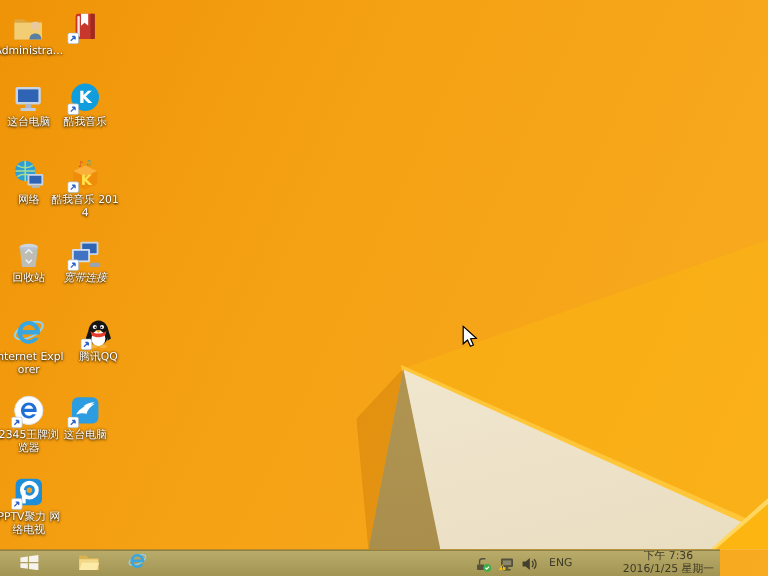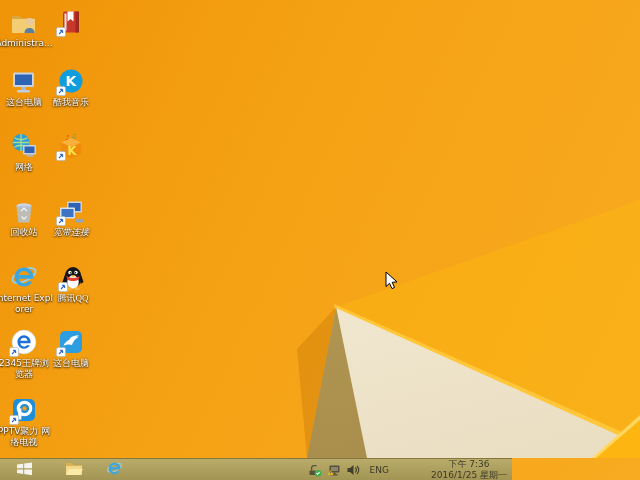--- a/index.html
+++ b/index.html
@@ -18,23 +18,23 @@
   .f-corner-ridge{background:#ffd75e;clip-path:polygon(592px 458px,640px 415px,640px 421px,597px 458px);}
   .f-corner{background:#fcb511;clip-path:polygon(596px 458px,640px 420px,640px 458px);}
   
   .dicon{position:absolute;width:58px;text-align:center;cursor:default;}
   .dicon .glyph{position:relative;width:28px;height:28px;margin:0 auto;}
   .dicon .glyph svg{display:block;}
   .dicon .sc{position:absolute;left:-1px;bottom:-1px;width:10px;height:10px;}
   .dicon .lbl{margin-top:2px;font-size:9px;line-height:11px;color:#fff;
     text-shadow:0 1px 2px rgba(0,0,0,.9),0 0 2px rgba(0,0,0,.6);word-break:break-all;}
   
-  .taskbar{position:absolute;left:0;bottom:0;width:512px;height:22px;
+  .taskbar{position:absolute;left:0;bottom:0;width:600px;height:22px;
     background:linear-gradient(#b9ab6a,#a29453);border-top:1px solid rgba(110,95,45,.55);
-    box-sizing:border-box;display:flex;align-items:center;}
+    box-sizing:border-box;display:flex;align-items:flex-end;}
   .tbtn{width:32px;height:22px;display:flex;align-items:center;justify-content:center;
     background:none;border:none;padding:0;}
   .tbtn.start{margin-left:8px;margin-right:18px;}
   .tbtn.exp{margin-right:8px;}
   .tray{margin-left:auto;display:flex;align-items:center;gap:5px;padding-right:5px;}
   .tray .ticon{width:14px;height:14px;display:flex;align-items:center;justify-content:center;}
   .tray .lang{font-size:9px;color:#3e3a28;padding:0 5px;}
   .clock{text-align:center;font-size:9px;line-height:10.5px;color:#3e3a28;white-space:nowrap;margin-left:32px;}
   .cursor{position:absolute;left:385px;top:271px;pointer-events:none;}
 </style>
@@ -127,20 +127,21 @@
             <text x="8" y="7.5" font-size="7" fill="#d14a3a">♪</text>
             <text x="14" y="5.5" font-size="6" fill="#2aa6a0">♫</text>
           </svg>
           <span class="sc">
             <svg width="10" height="10" viewBox="0 0 10 10">
               <rect x="0.5" y="0.5" width="9" height="9" rx="1.5" fill="#fff" stroke="#9fb6c9" stroke-width="0.6"></rect>
               <path d="M3 7L6.6 3.4M6.6 3.4H4.1M6.6 3.4v2.5" stroke="#2b63c9" stroke-width="1.1" fill="none"></path>
             </svg>
           </span>
         </div>
+    <div class="lbl">酷我音乐 2014</div>
   </div>
       <div class="dicon" style="left: -5px; top: 197px;">
     <div class="glyph">
           <svg width="28" height="28" viewBox="0 0 28 28">
             <ellipse cx="14" cy="9" rx="7.6" ry="2.8" fill="#ccd6e0"></ellipse>
             <path d="M6.4 9h15.2l-2 16.5H8.4z" fill="#b6c2cd" opacity="0.88"></path>
             <path d="M11 14l3-2.8 3 2.8M11.5 19.5l2.5 2.6 2.5-2.6" stroke="#eef4f8" stroke-width="1.2" fill="none"></path>
           </svg>
         </div>
     <div class="lbl">回收站</div>
@@ -165,21 +166,21 @@
   </div>
       <div class="dicon" style="left: -5px; top: 263px;">
     <div class="glyph">
           <svg width="28" height="28" viewBox="0 0 28 28">
             <ellipse cx="14" cy="12.5" rx="12.5" ry="5.6" fill="none" stroke="#8fd2f2" stroke-width="1.7" transform="rotate(-25 14 12.5)"></ellipse>
             <path d="M14 4.5C8.8 4.5 4.7 8.7 4.7 14s4.1 9.5 9.3 9.5c3.6 0 6.8-2 8.4-5h-4.3c-1 1.2-2.5 1.9-4.1 1.9-2.7 0-5-1.9-5.4-4.6h14.6c.1-.6.2-1.2.2-1.8 0-5.3-4.2-9.5-9.4-9.5zm-5.3 7.6c.6-2.4 2.8-4.2 5.3-4.2s4.7 1.8 5.3 4.2z" fill="#3ba6dd"></path>
           </svg>
         </div>
     <div class="lbl">Internet Explorer</div>
   </div>
-      <div class="dicon" style="left: 44px; top: 263px; font-family: Liberation Serif, serif;">
+      <div class="dicon" style="left: 53px; top: 263px;">
     <div class="glyph">
           <svg width="28" height="28" viewBox="0 0 28 28">
             <path d="M5.8 12L3.5 19l3 2z" fill="#151515"></path>
             <path d="M22.2 12l2.3 7-3 2z" fill="#151515"></path>
             <ellipse cx="14" cy="14.5" rx="8.5" ry="10.5" fill="#151515"></ellipse>
             <ellipse cx="14" cy="19" rx="5.8" ry="6.6" fill="#fff"></ellipse>
             <circle cx="11" cy="9.5" r="1.7" fill="#fff"></circle>
             <circle cx="17" cy="9.5" r="1.7" fill="#fff"></circle>
             <circle cx="11.5" cy="9.8" r="0.8" fill="#111"></circle>
             <circle cx="16.5" cy="9.8" r="0.8" fill="#111"></circle>

